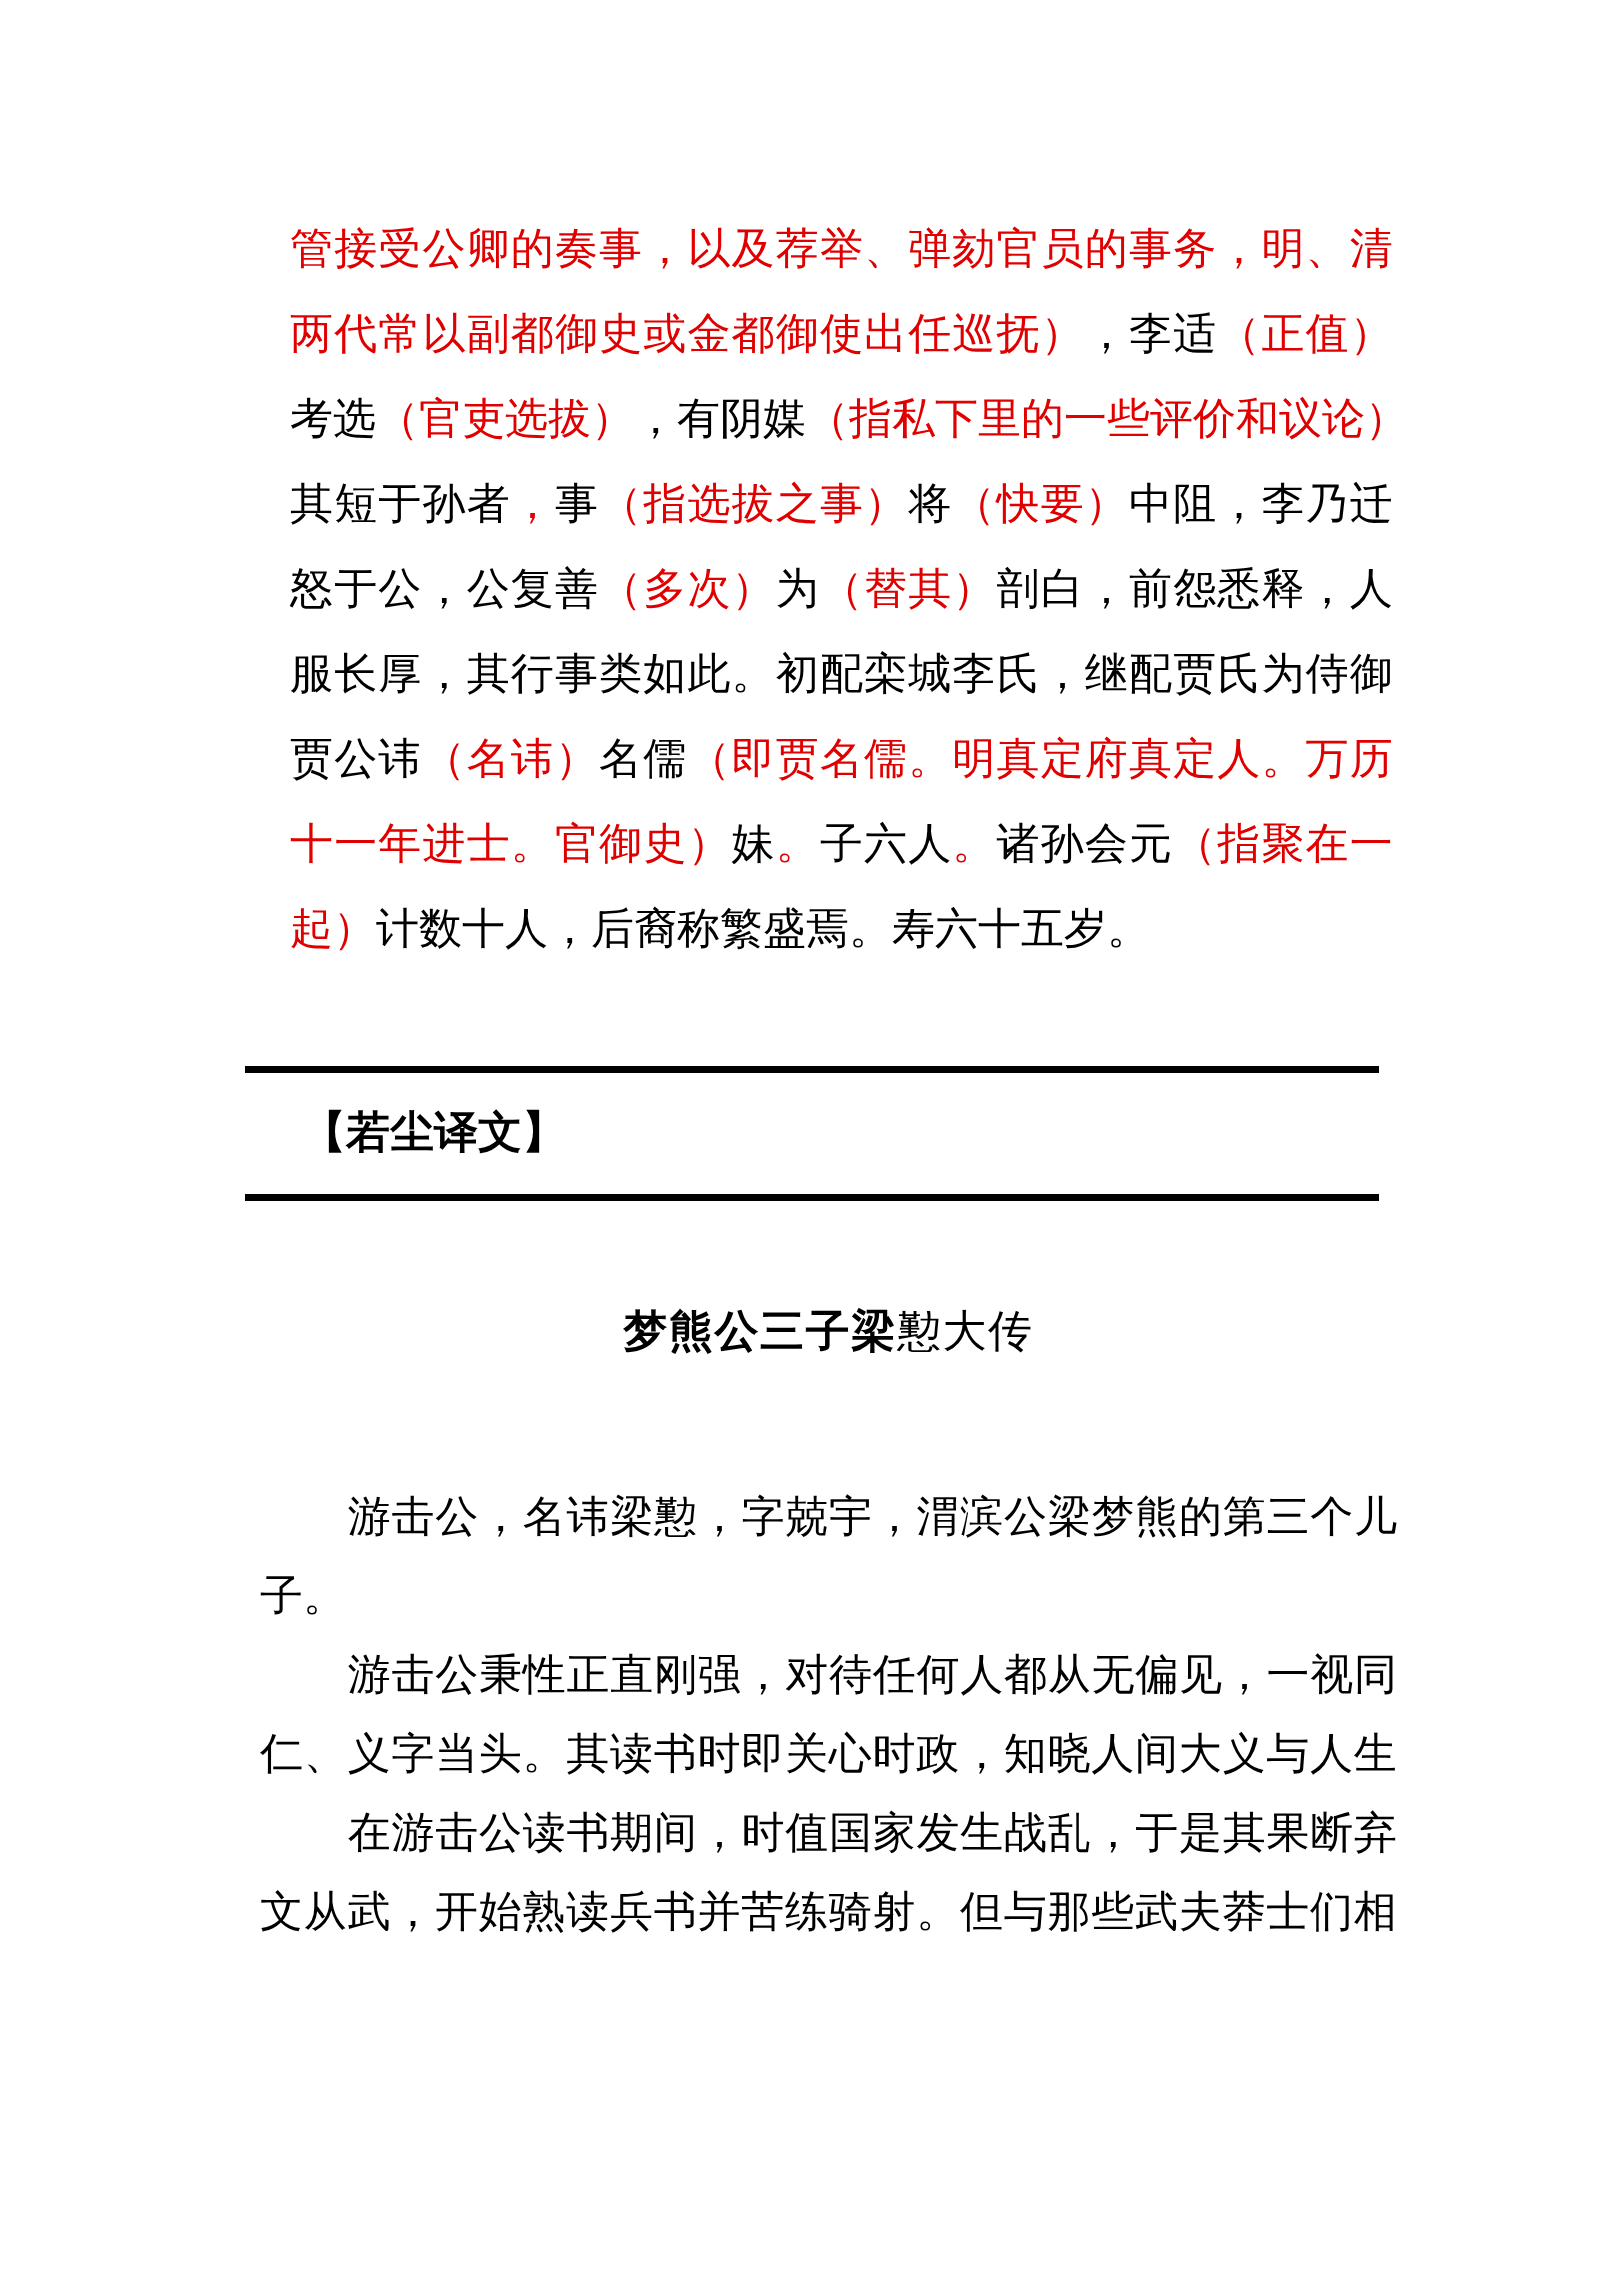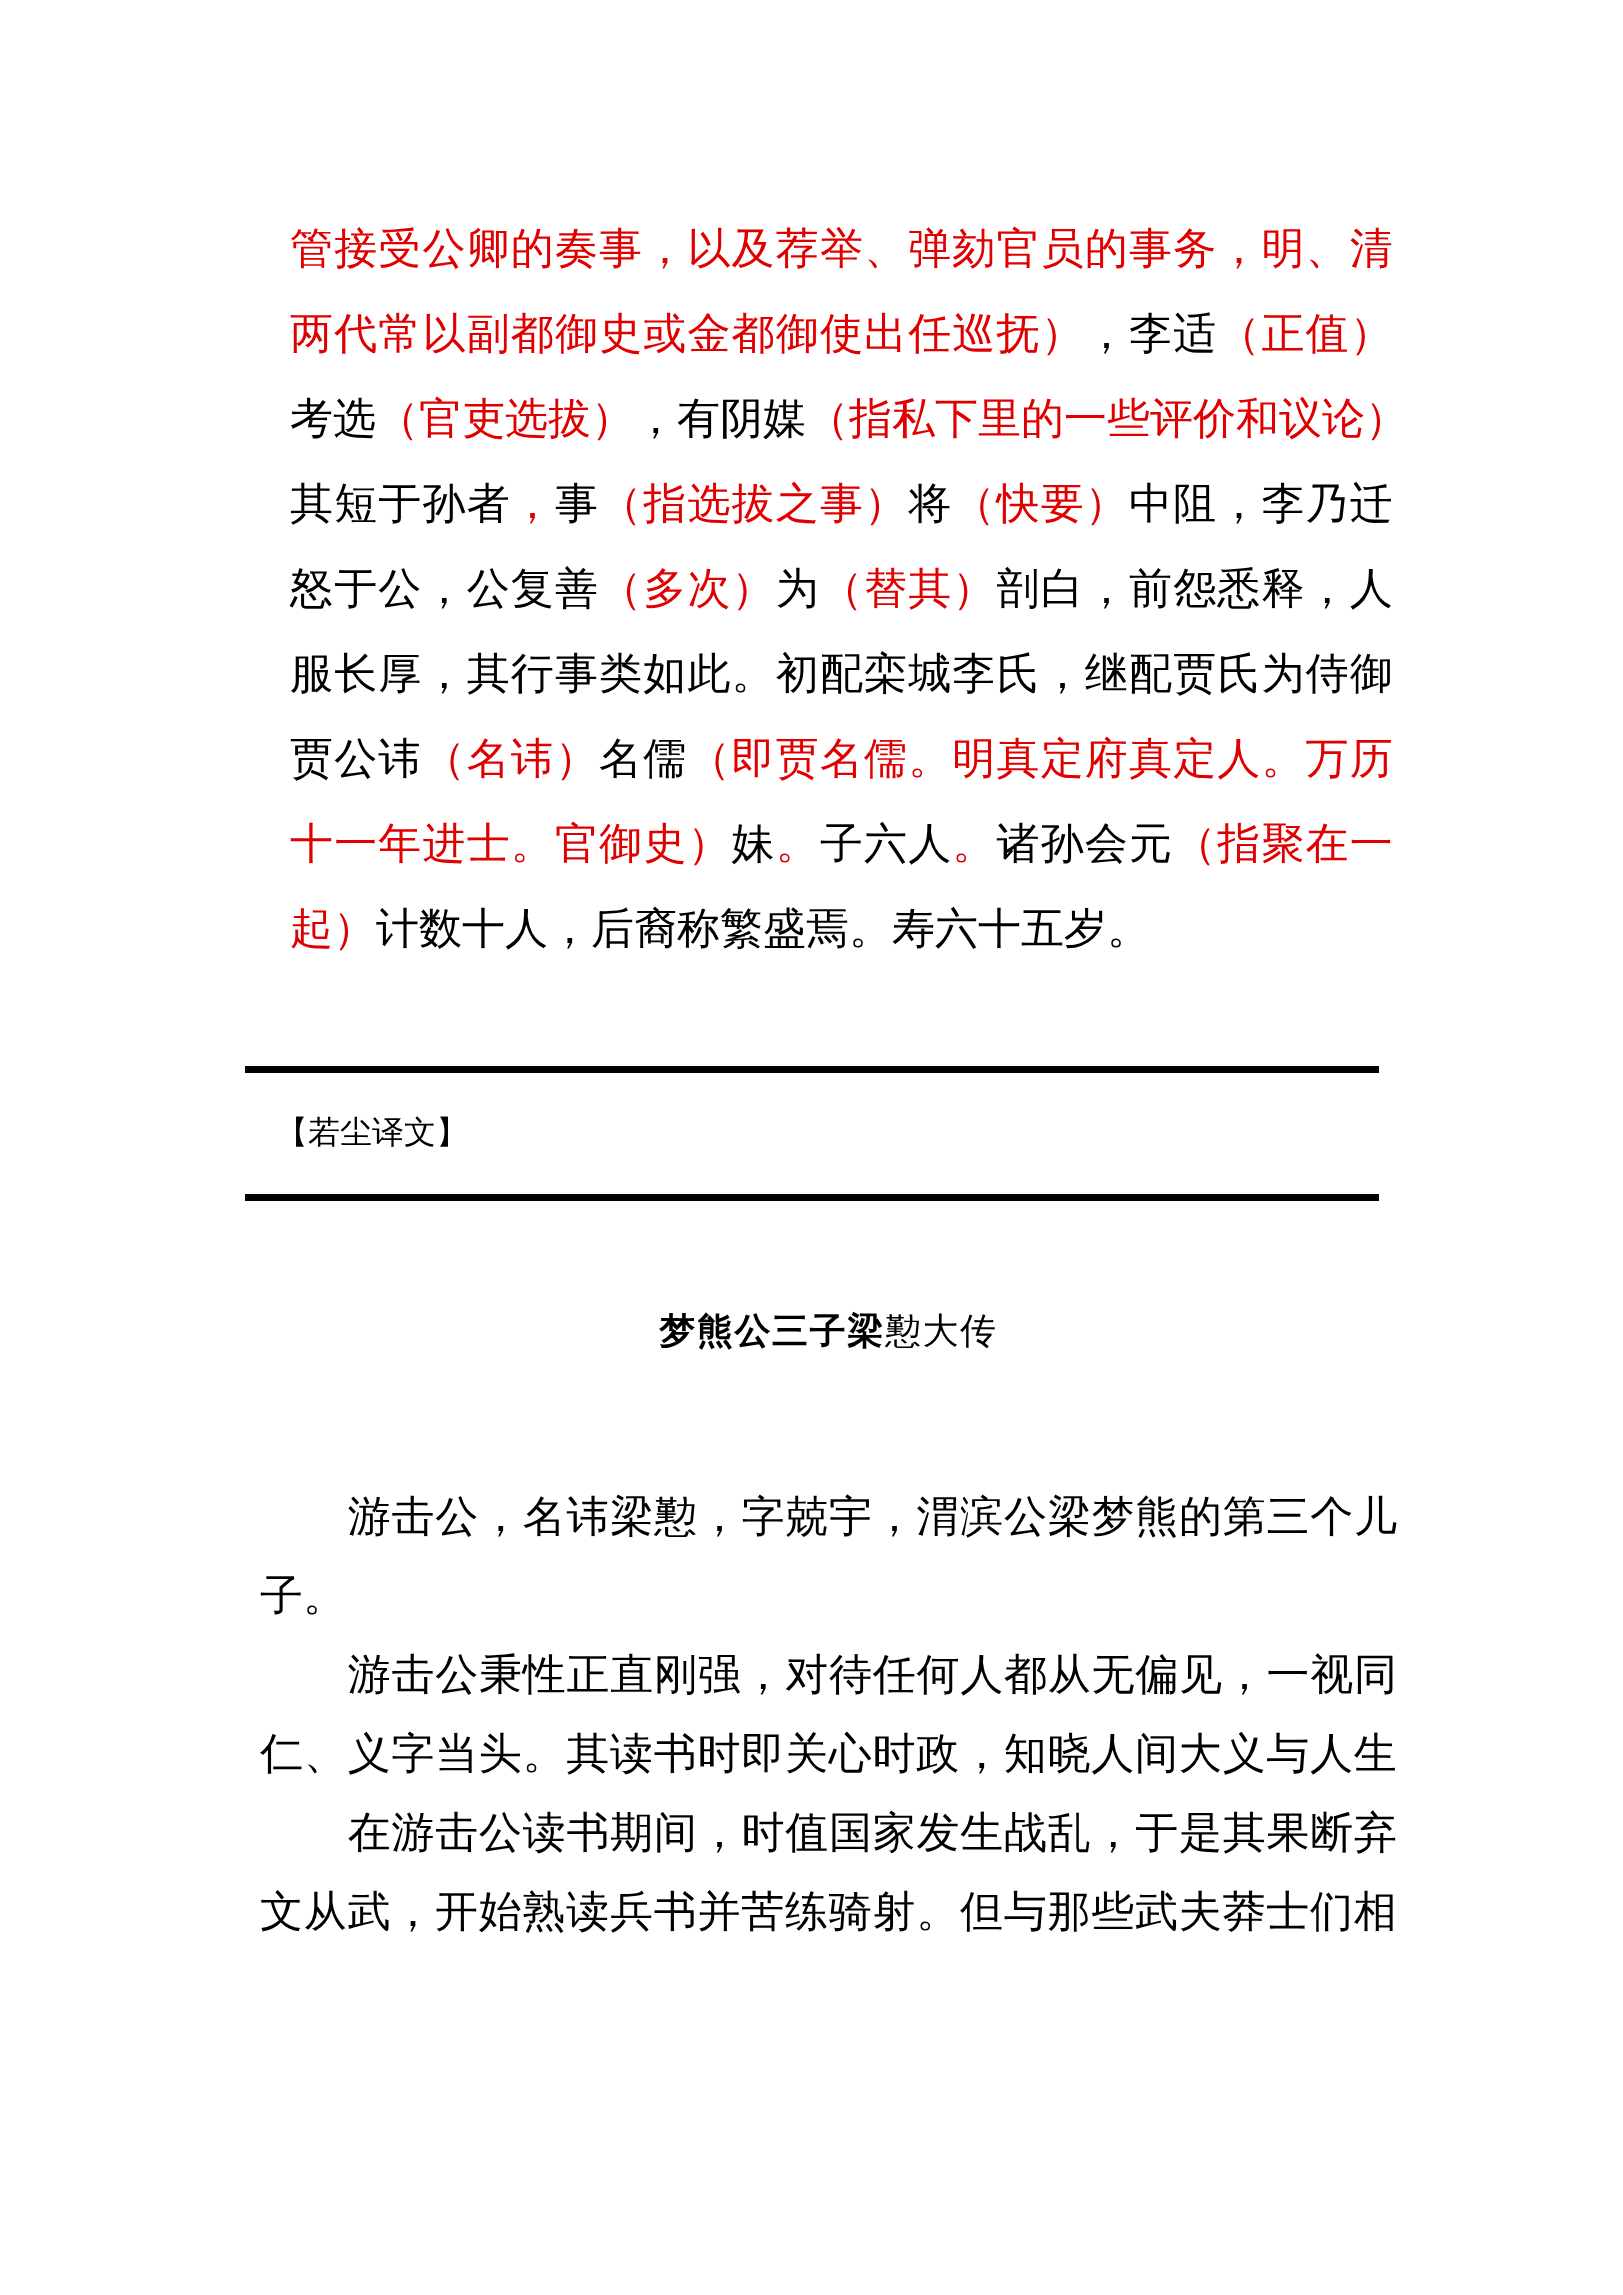--- a/index.html
+++ b/index.html
@@ -24,27 +24,27 @@
 
   .red  { color:#e00000; }
   .blk  { color:#000000; }
   .bold { font-weight:bold; }
 
   .rule { left:245px; width:1134px; height:6.5px; background:#000000; }
   #rule-top { top:1066px; }
   #rule-bottom { top:1194px; }
 
   #translator-label {
-    left:276px; top:1100px; height:65px; line-height:65px;
-    font-size:32px; font-weight:normal; color:#000;
+    left:302px; top:1100px; height:65px; line-height:65px;
+    font-size:44px; font-weight:bold; color:#000;
   }
 
   #doc-title {
     left:260px; top:1289px; width:1137px; height:85px; line-height:85px;
-    text-align:center; font-size:36px; color:#000; letter-spacing:1.6px;
+    text-align:center; font-size:44px; color:#000; letter-spacing:1.6px;
   }
 </style>
 </head>
 <body>
 
 <div id="annot-section" class="abs sec">
     <div class="tline just">
       <span class="red">管</span>
       <span class="red">接</span>
       <span class="red">受</span>

